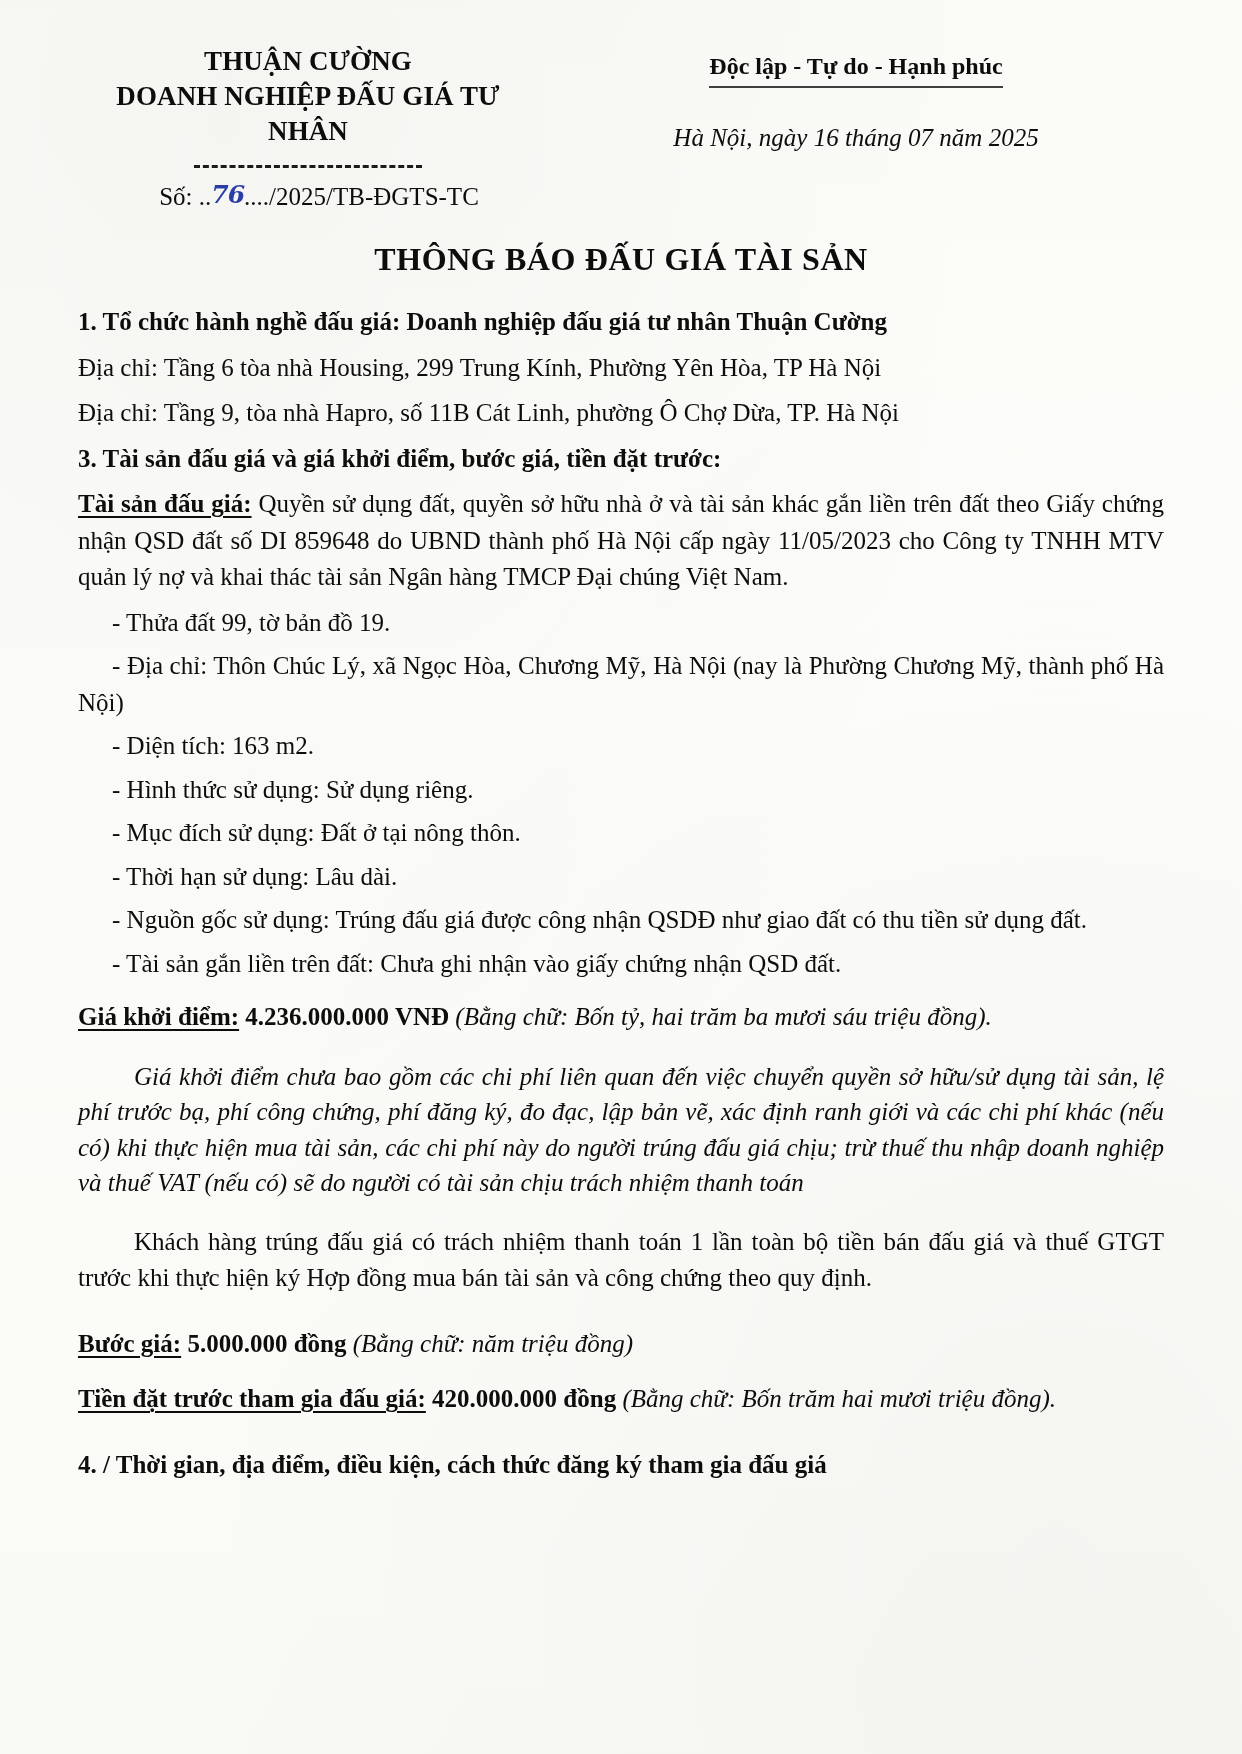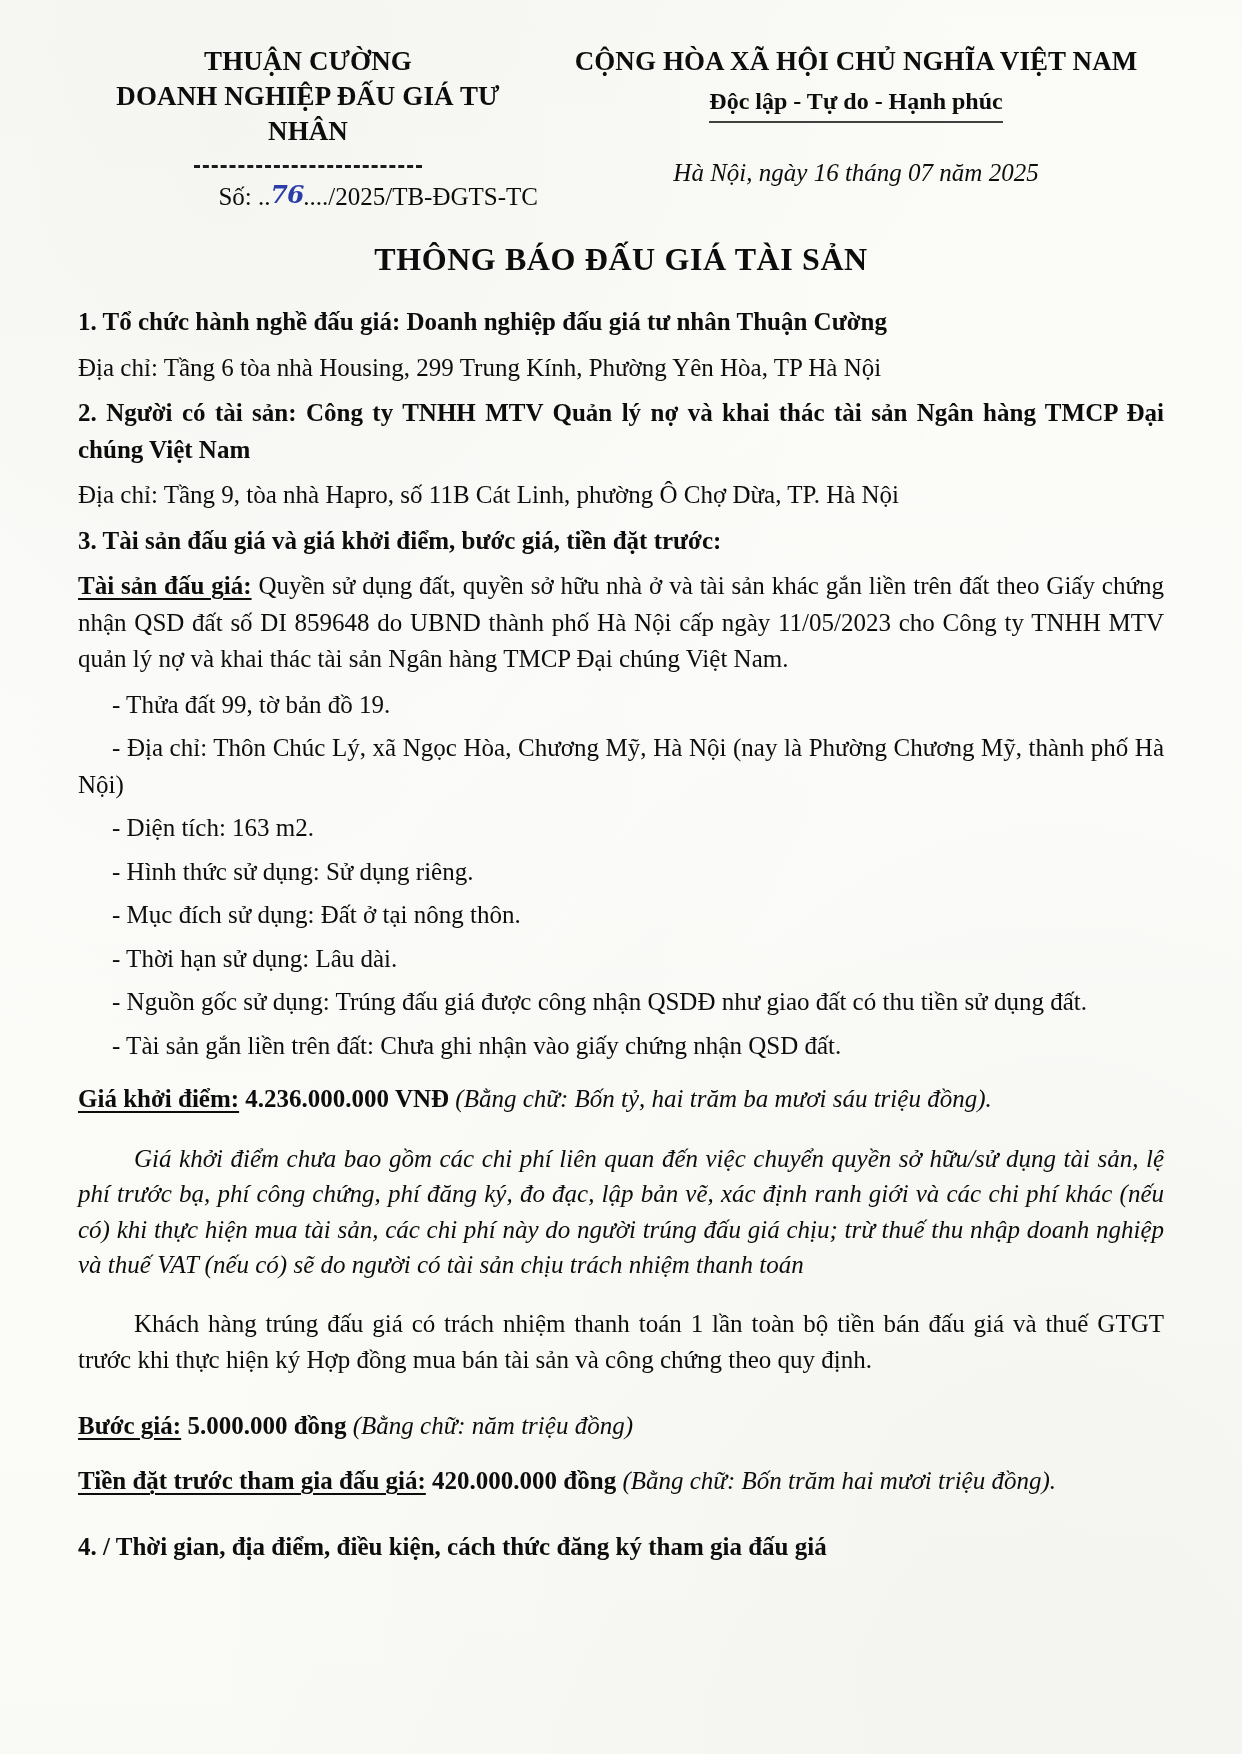--- a/index.html
+++ b/index.html
@@ -77,21 +77,21 @@
   }
   .dash-rule {
     width: 228px;
     margin: 16px auto 0 auto;
     border-top: 3px dashed #1b1b1b;
     height: 0;
   }
   .so-line {
     font-size: 25px;
     margin-top: 14px;
-    text-align: right;
+    text-align: center;
     padding-left: 22px;
     white-space: nowrap;
   }
   .handwrite {
     color: #2b3ea8;
     font-family: "DejaVu Serif", serif;
     font-style: italic;
     font-weight: bold;
     font-size: 25px;
     position: relative;
@@ -160,35 +160,33 @@
   <div class="content">
 
     <div class="header">
       <div class="hdr-col hdr-left">
         <div class="org-name">THUẬN CƯỜNG</div>
         <div class="org-name">DOANH NGHIỆP ĐẤU GIÁ TƯ NHÂN</div>
         <div class="dash-rule"></div>
         <div class="so-line"><span>Số: ..</span><span class="handwrite">76</span><span>..../2025/TB-ĐGTS-TC</span></div>
       </div>
       <div class="hdr-col hdr-right">
-        <div class="nation">CỘNG HÒA XÃ HỘI CHỦ NGHĨA VIỆT NAM</div>
         <div class="motto">Độc lập - Tự do - Hạnh phúc</div>
         <div class="date-line">Hà Nội, ngày 16 tháng 07 năm 2025</div>
       </div>
     </div>
 
     <div class="doc-title">THÔNG BÁO ĐẤU GIÁ TÀI SẢN</div>
 
     <div class="body">
 
       <p class="blk nojust"><span class="b">1. Tổ chức hành nghề đấu giá:</span><span class="b"> Doanh nghiệp đấu giá tư nhân Thuận Cường</span></p>
 
       <p class="blk nojust">Địa chỉ: Tầng 6 tòa nhà Housing, 299 Trung Kính, Phường Yên Hòa, TP Hà Nội</p>
 
-      <p class="blk"><span class="b">2. Người có tài sản:</span><span class="b"> Công ty TNHH MTV Quản lý nợ và khai thác tài sản Ngân hàng TMCP Đại chúng Việt Nam</span></p>
 
       <p class="blk nojust">Địa chỉ:  Tầng 9, tòa nhà Hapro, số 11B Cát Linh, phường Ô Chợ Dừa, TP. Hà Nội</p>
 
       <p class="blk nojust b">3. Tài sản đấu giá và giá khởi điểm, bước giá, tiền đặt trước:</p>
 
       <p class="blk"><span class="bu">Tài sản đấu giá:</span><span> Quyền sử dụng đất, quyền sở hữu nhà ở và tài sản khác gắn liền trên đất theo Giấy chứng nhận QSD đất số DI 859648 do UBND thành phố Hà Nội cấp ngày 11/05/2023 cho Công ty TNHH MTV quản lý nợ và khai thác tài sản Ngân hàng TMCP Đại chúng Việt Nam.</span></p>
 
       <p class="bullet">- Thửa đất 99, tờ bản đồ 19.</p>
       <p class="bullet">- Địa chỉ: Thôn Chúc Lý, xã Ngọc Hòa, Chương Mỹ, Hà Nội (nay là Phường Chương Mỹ, thành phố Hà Nội)</p>
       <p class="bullet">- Diện tích: 163 m2.</p>

